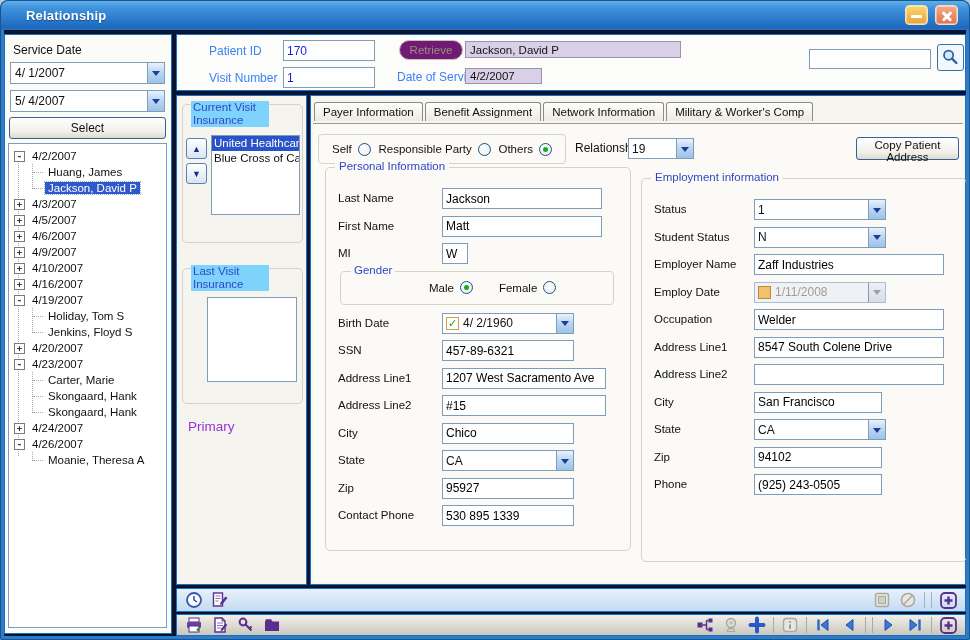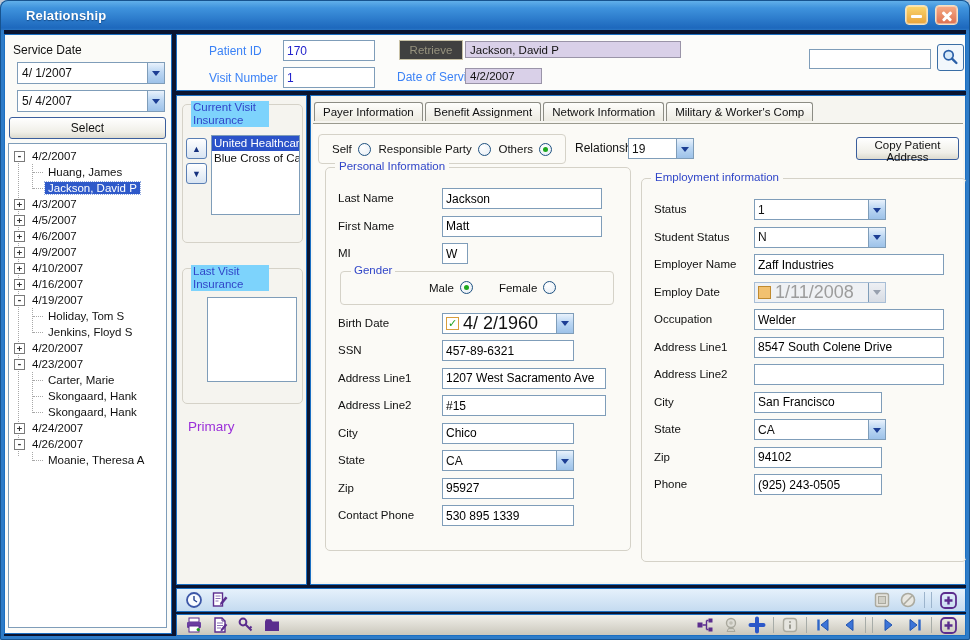--- a/index.html
+++ b/index.html
@@ -16,21 +16,21 @@
   .wbtn.close{background:linear-gradient(180deg,#f6ac86,#dd7050);}
   .minbar{position:absolute;left:5px;top:9px;width:11px;height:3px;background:#fff;border-radius:1px;}
   .xbar{position:absolute;left:4.5px;top:8.5px;width:12px;height:2.6px;background:#fff;border-radius:1px;}
   .xbar.a{transform:rotate(45deg);}.xbar.b{transform:rotate(-45deg);}
   
   .content{position:relative;width:962px;height:606px;background:#0a1430;overflow:hidden;}
   .panel{position:absolute;border:1px solid #1b6fc2;}
   
   .sidebar{left:0;top:4px;width:168px;height:600px;background:#fbfbf8;}
   .svc-label{position:absolute;left:8px;top:8px;font-size:12px;color:#111;}
-  .svc-combo{position:absolute;left:12px;right:6px;height:22px;display:flex;align-items:center;border:1px solid #7f9db9;background:#fff;}
+  .svc-combo{position:absolute;left:5px;right:6px;height:22px;display:flex;align-items:center;border:1px solid #7f9db9;background:#fff;}
   .svc-combo .val{flex:1;padding-left:4px;font-size:12px;color:#111;}
   .dd{width:17px;height:100%;border-left:1px solid #7f9db9;background:linear-gradient(180deg,#e9f2fc,#bcd7f3 45%,#9dc2e9);display:flex;align-items:center;justify-content:center;flex:none;}
   .dd::after{content:"";border:4px solid transparent;border-top:5px solid #1c3e94;margin-top:5px;}
   .dd.dis{background:linear-gradient(180deg,#eef0f4,#d7dce4);}
   .dd.dis::after{border-top-color:#97a0ae;}
   .xpbtn{border:1px solid #3a5e9c;border-radius:3px;background:linear-gradient(180deg,#ffffff,#f0efe8 70%,#dcdacf);font-size:12px;color:#111;cursor:pointer;font-family:inherit;}
   .selectbtn{position:absolute;left:4px;right:5px;top:82px;height:22px;}
   .treebox{position:absolute;left:3px;right:4px;top:108px;bottom:5px;background:#fff;border:1px solid #7f9db9;overflow:hidden;font-size:11.5px;color:#111;}
   .tree-inner{position:relative;padding:4px 0 0 2px;}
   .tree-inner::before{content:"";position:absolute;left:9px;top:10px;height:calc(100% - 22px);border-left:1px dotted #a8a8a8;}
@@ -40,21 +40,21 @@
   .tkids::before{content:"";position:absolute;left:21px;top:0;bottom:7px;border-left:1px dotted #a8a8a8;}
   .tchild{display:flex;align-items:center;height:16px;padding-left:22px;white-space:nowrap;}
   .tstub{width:10px;height:0;border-top:1px dotted #a8a8a8;margin-right:2px;flex:none;}
   .tlabel{padding:0 3px;}
   .tlabel.selected{background:#2e59c9;color:#fff;outline:1px dotted #93aadf;}
   
   .header-panel{left:172px;top:4px;width:790px;height:57px;background:#fcfcfa;}
   .hlab{position:absolute;font-size:12px;color:#3b82f6;}
   .tb{height:21px;border:1px solid #7f9db9;background:#fff;font:12px "Liberation Sans","DejaVu Sans",sans-serif;padding:0 3px;color:#000;}
   .blueval{color:#2323cc;}
-  .retr{position:absolute;left:222px;top:5px;width:64px;height:20px;border:1px solid #c9c2a6;border-radius:0;background:#404040;color:#96927e;font-size:11.5px;cursor:pointer;font-family:inherit;}
+  .retr{position:absolute;left:222px;top:5px;width:64px;height:20px;border:1px solid #c9c2a6;border-radius:10px;background:#701a75;color:#96927e;font-size:11.5px;cursor:pointer;font-family:inherit;}
   .lav{position:absolute;background:#d9d0e8;border:1px solid #9a94a8;font-size:11.5px;display:flex;align-items:center;padding:0 4px;color:#111;}
   .searchbox{position:absolute;left:632px;top:14px;width:122px;height:20px;}
   .searchbtn{position:absolute;left:760px;top:9px;width:27px;height:27px;border:1px solid #3a6ea5;border-radius:3px;background:#f2f7fc;display:flex;align-items:center;justify-content:center;cursor:pointer;padding:0;}
   
   .ins-panel{left:172px;top:65px;width:131px;height:490px;background:#f5f4ef;}
   .insgrp{position:absolute;border:1px solid #d5d2c8;border-radius:5px;}
   .insgrp.g1{left:5px;top:8px;width:121px;height:139px;}
   .insgrp.g2{left:5px;top:172px;width:121px;height:136px;}
   .inscap{position:absolute;top:-4px;left:8px;width:78px;background:#7dd3fc;padding:0 2px;color:#3146c8;font-size:11.5px;line-height:13px;}
   .udbtn{position:absolute;width:21px;height:21px;border:1px solid #5a7fb4;border-radius:3px;background:linear-gradient(#ffffff,#d8e4f2);color:#15317e;font-size:9px;display:flex;align-items:center;justify-content:center;cursor:pointer;padding:0;}
@@ -86,21 +86,21 @@
   .flabel{width:104px;flex:none;font-size:11.5px;color:#111;padding-top:4px;}
   .emp .flabel{width:100px;}
   .c-text{width:160px;}
   .c-text-lg{width:164px;}
   .emp .c-text-lg{width:190px;}
   .c-text-md{width:132px;}
   .emp .c-text-md{width:128px;}
   .c-text-xs{width:26px;}
   .datebox{display:flex;align-items:center;height:21px;border:1px solid #7f9db9;background:#fff;width:132px;}
   .datebox .ck{width:13px;height:13px;border:1px solid #d89e3c;background:#fff;margin:0 4px 0 3px;font:bold 11px/12px "DejaVu Sans",sans-serif;color:#1fa11f;text-align:center;flex:none;}
-  .datebox .dval{flex:1;font-size:18px;color:#111;}
+  .datebox .dval{flex:1;font-size:12px;color:#111;}
   .datebox.disabled{background:#eff1f4;border-color:#a8bed6;}
   .datebox.disabled .dval{color:#9c9c9c;}
   .datebox.disabled .ck{background:#f2c170;border-color:#c08a2f;}
   .gboxg{position:relative;margin:3px 16px 8px 2px;height:34px;border:1px solid #d5d2c8;border-radius:4px;}
   .gcap{position:absolute;top:-8px;left:10px;background:#fbfaf6;padding:0 3px;color:#3146c8;font-size:11.5px;}
   .gopts{display:flex;align-items:center;height:100%;padding-left:88px;gap:26px;}
   
   .tbar1{left:172px;top:558px;width:790px;height:24px;background:linear-gradient(#e6f1fb,#c5dbf0);}
   .tbar2{left:172px;top:584px;width:790px;height:22px;background:linear-gradient(#f1f0ea,#cac7bc);}
   .tbleft{position:absolute;left:4px;top:0;height:100%;display:flex;align-items:center;}

